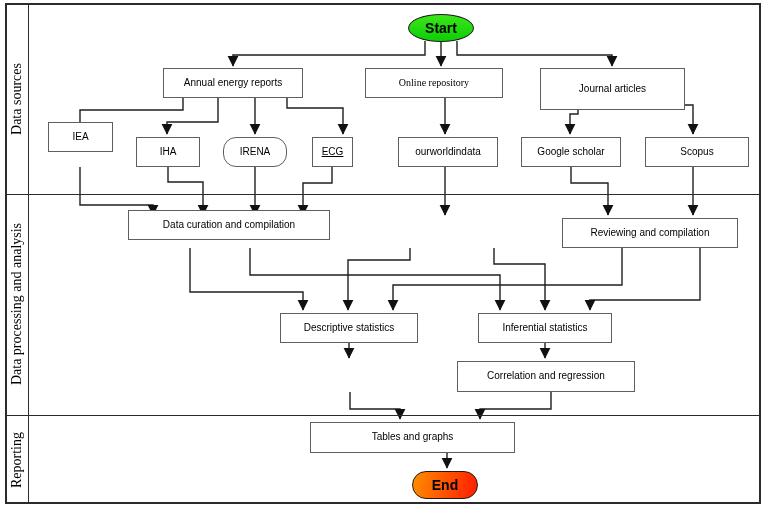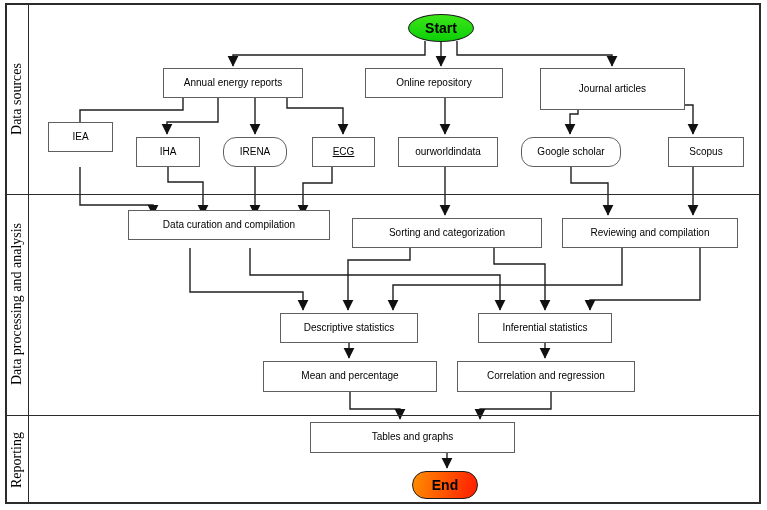--- a/index.html
+++ b/index.html
@@ -84,38 +84,36 @@
   <div class="lane-divider" style="top:194px;"></div>
   <div class="lane-divider" style="top:415px;"></div>
 
   <div class="lane-label" style="left:17px;top:99px;">Data sources</div>
   <div class="lane-label" style="left:17px;top:304px;">Data processing and analysis</div>
   <div class="lane-label" style="left:17px;top:460px;">Reporting</div>
 
   <div class="node terminal ellipse" id="start-node" style="left: 408px; top: 14px; width: 66px; height: 28px; background: linear-gradient(rgb(60, 230, 25), rgb(12, 206, 6));">Start</div>
 
   <div class="node" style="left:163px;top:68px;width:140px;height:30px;">Annual energy reports</div>
-  <div class="node" style="left:365px;top:68px;width:138px;height:30px;">Online repository</div>
+  <div class="node" style="left:365px;top:68px;width:138px;height:30px;font-family:Liberation Serif, serif;">Online repository</div>
   <div class="node" style="left:540px;top:68px;width:145px;height:42px;">Journal articles</div>
 
   <div class="node" style="left:48px;top:122px;width:65px;height:30px;">IEA</div>
   <div class="node" style="left:136px;top:137px;width:64px;height:30px;">IHA</div>
   <div class="node" style="left:223px;top:137px;width:64px;height:30px;border-radius:13px;">IRENA</div>
-  <div class="node" style="left:312px;top:137px;width:63px;height:30px;text-decoration:underline;">ECG</div>
+  <div class="node" style="left:312px;top:137px;width:41px;height:30px;text-decoration:underline;">ECG</div>
   <div class="node" style="left:398px;top:137px;width:100px;height:30px;">ourworldindata</div>
-  <div class="node" style="left:521px;top:137px;width:100px;height:30px;border-radius:12px;">Google scholar</div>
-  <div class="node" style="left:668px;top:137px;width:76px;height:30px;">Scopus</div>
+  <div class="node" style="left:521px;top:137px;width:100px;height:30px;">Google scholar</div>
+  <div class="node" style="left:645px;top:137px;width:104px;height:30px;">Scopus</div>
 
   <div class="node" style="left:128px;top:210px;width:202px;height:30px;">Data curation and compilation</div>
-  <div class="node" style="left:352px;top:218px;width:190px;height:30px;">Sorting and categorization</div>
   <div class="node" style="left:562px;top:218px;width:176px;height:30px;">Reviewing and compilation</div>
 
   <div class="node" style="left:280px;top:313px;width:138px;height:30px;">Descriptive statistics</div>
   <div class="node" style="left:478px;top:313px;width:134px;height:30px;">Inferential statistics</div>
 
-  <div class="node" style="left:263px;top:361px;width:174px;height:31px;">Mean and percentage</div>
   <div class="node" style="left:457px;top:361px;width:178px;height:31px;">Correlation and regression</div>
 
   <div class="node" style="left:310px;top:422px;width:205px;height:31px;">Tables and graphs</div>
 
   <div class="node terminal stadium" id="end-node" style="left: 412px; top: 471px; width: 66px; height: 28px; background: linear-gradient(100deg, rgb(255, 141, 0), rgb(255, 28, 0));">End</div>
 
 </div>
 
 </body></html>

